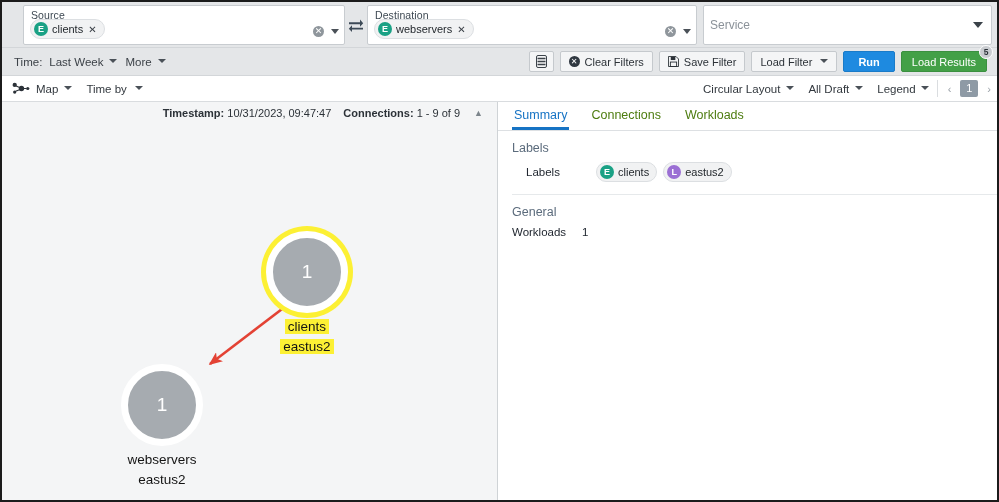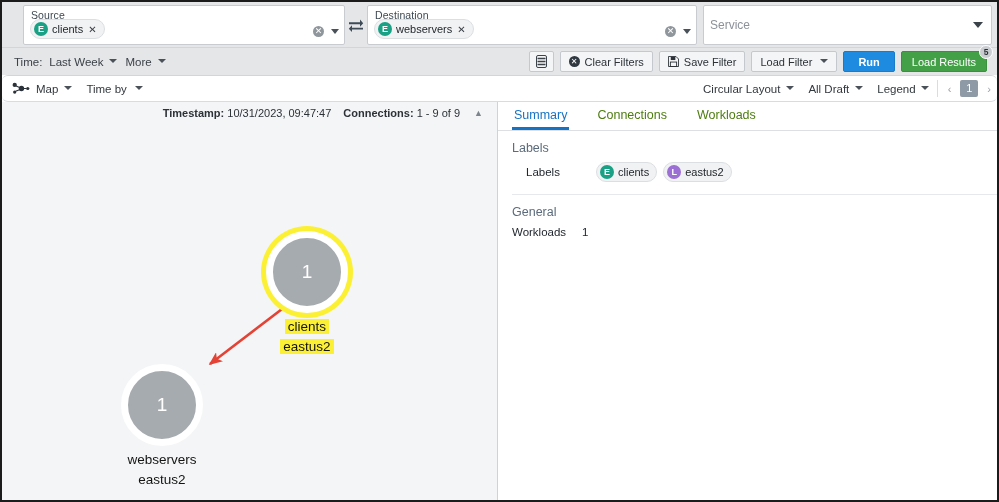--- a/index.html
+++ b/index.html
@@ -209,21 +209,20 @@
   
   .map-row {
     height: 27px;
     background: #ffffff;
     border-top: 1px solid #d3d6d9;
     border-bottom: 1px solid #d9dcdf;
     display: flex;
     align-items: center;
     padding: 0 6px 0 10px;
     flex: 0 0 auto;
-    border-radius: 6px;
   }
   .map-item {
     font-size: 11.5px;
     color: #32383e;
     display: inline-flex;
     align-items: center;
     cursor: pointer;
     margin-right: 14px;
   }
   .pager {
@@ -321,21 +320,21 @@
     display: flex;
     flex-direction: column;
     min-width: 0;
   }
   .tabs {
     height: 29px;
     display: flex;
     align-items: stretch;
     border-bottom: 1px solid #dde0e3;
     padding-left: 14px;
-    gap: 26px;
+    gap: 20px;
     flex: 0 0 auto;
   }
   .tab {
     font-size: 12.5px;
     color: #4d7c0f;
     display: flex;
     align-items: center;
     cursor: pointer;
     border-bottom: 3px solid transparent;
     padding: 0 2px;

